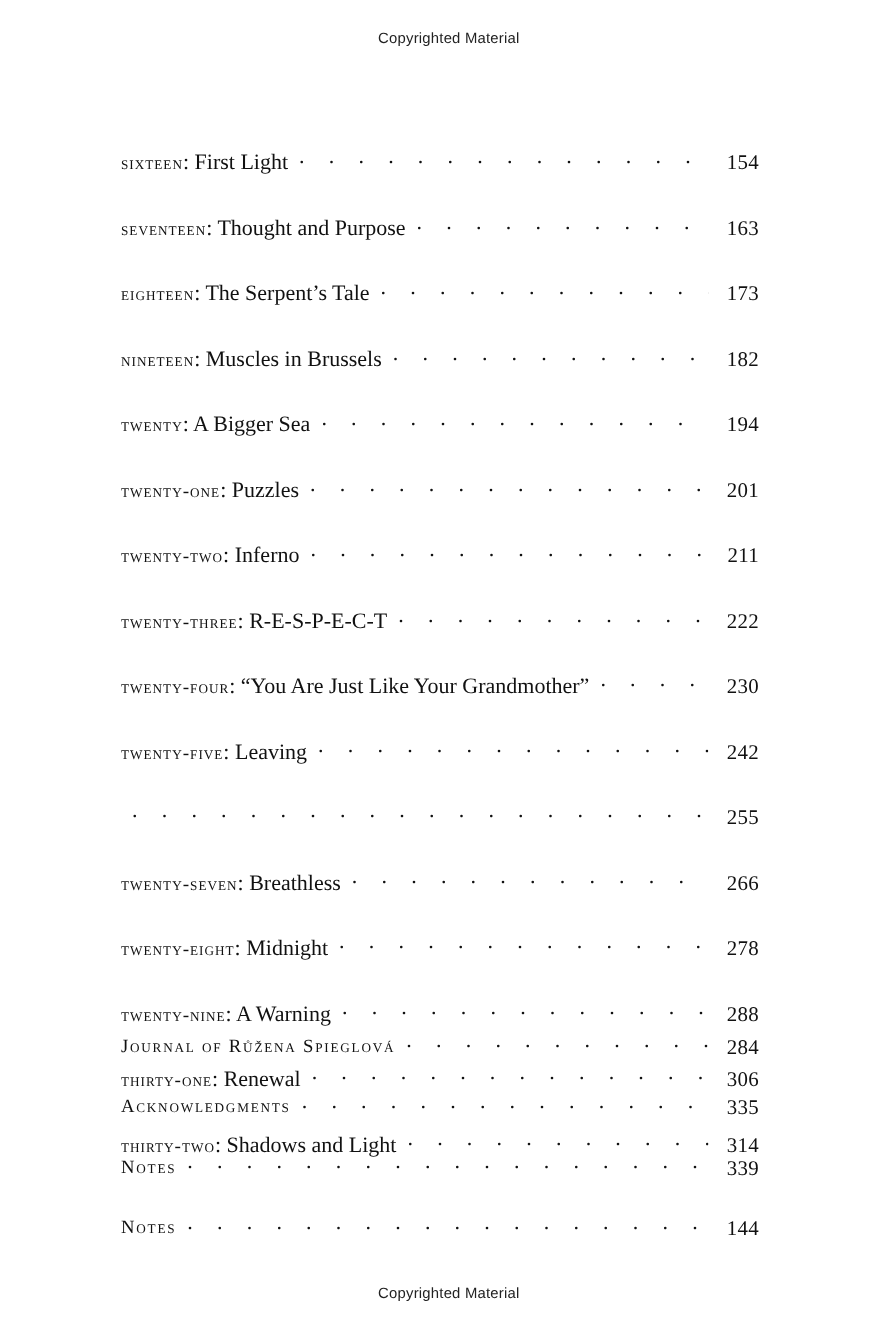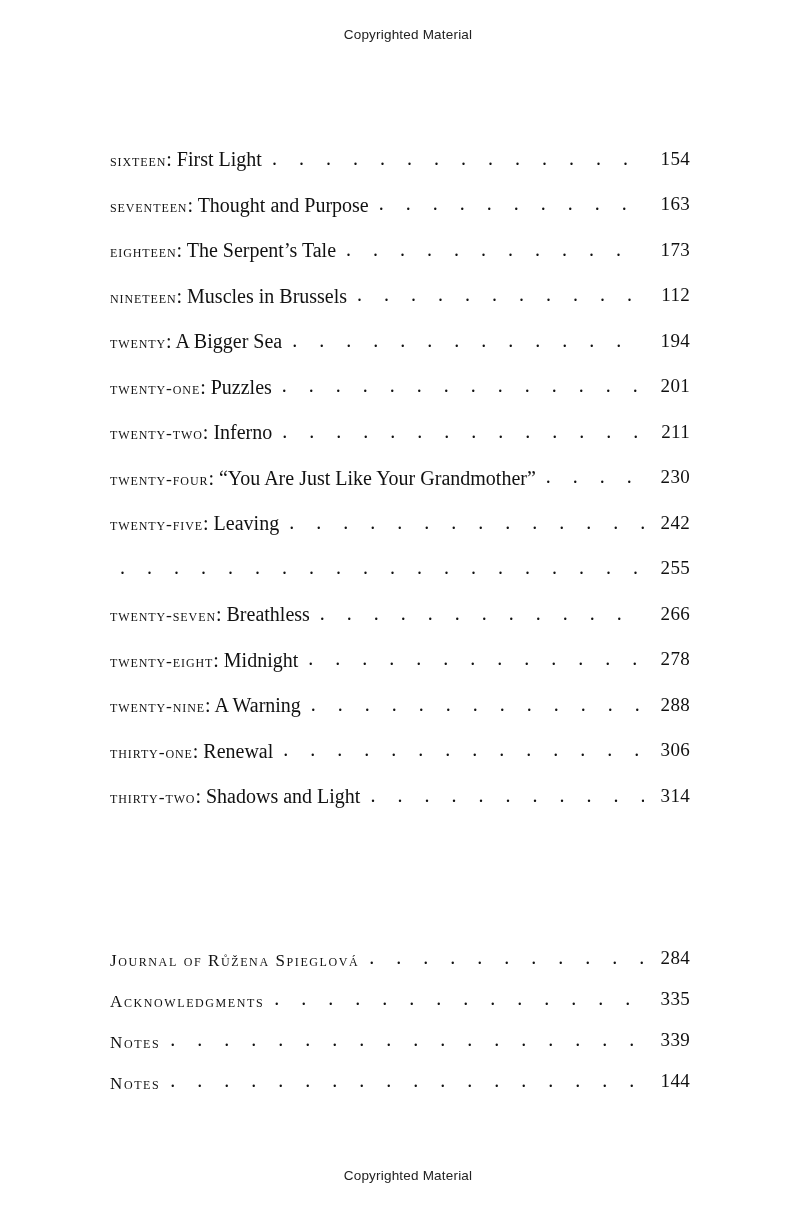--- a/index.html
+++ b/index.html
@@ -65,23 +65,24 @@
 
   .toc {
     position: absolute;
     top: 124px;
     left: 110px;
     width: 580px;
   }
 
   .entry {
     display: flex;
-    align-items: flex-end;
+    align-items: flex-start;
     height: 45.5px;
     white-space: nowrap;
+    margin-top: 14px;
   }
   .entry .label {
     font-size: 20px;
     line-height: 1;
   }
   .entry .label .num {
     font-variant: small-caps;
     font-size: 17.5px;
     letter-spacing: 0.9px;
   }
@@ -147,38 +148,43 @@
         <span class="page-num">163</span>
       </div>
       <div class="entry">
         <span class="label"><span class="num">eighteen</span><span>: </span><span class="title">The Serpent’s Tale</span></span>
         <span class="leader"></span>
         <span class="page-num">173</span>
       </div>
       <div class="entry">
         <span class="label"><span class="num">nineteen</span><span>: </span><span class="title">Muscles in Brussels</span></span>
         <span class="leader"></span>
-        <span class="page-num">112</span>
+        <span class="page-num">182</span>
       </div>
       <div class="entry">
         <span class="label"><span class="num">twenty</span><span>: </span><span class="title">A Bigger Sea</span></span>
         <span class="leader"></span>
         <span class="page-num">194</span>
       </div>
       <div class="entry">
         <span class="label"><span class="num">twenty-one</span><span>: </span><span class="title">Puzzles</span></span>
         <span class="leader"></span>
         <span class="page-num">201</span>
       </div>
       <div class="entry">
         <span class="label"><span class="num">twenty-two</span><span>: </span><span class="title">Inferno</span></span>
         <span class="leader"></span>
         <span class="page-num">211</span>
       </div>
       <div class="entry">
+        <span class="label"><span class="num">twenty-three</span><span>: </span><span class="title">R-E-S-P-E-C-T</span></span>
+        <span class="leader"></span>
+        <span class="page-num">222</span>
+      </div>
+      <div class="entry">
         <span class="label"><span class="num">twenty-four</span><span>: </span><span class="title">“You Are Just Like Your Grandmother”</span></span>
         <span class="leader"></span>
         <span class="page-num">230</span>
       </div>
       <div class="entry">
         <span class="label"><span class="num">twenty-five</span><span>: </span><span class="title">Leaving</span></span>
         <span class="leader"></span>
         <span class="page-num">242</span>
       </div>
       <div class="entry">

